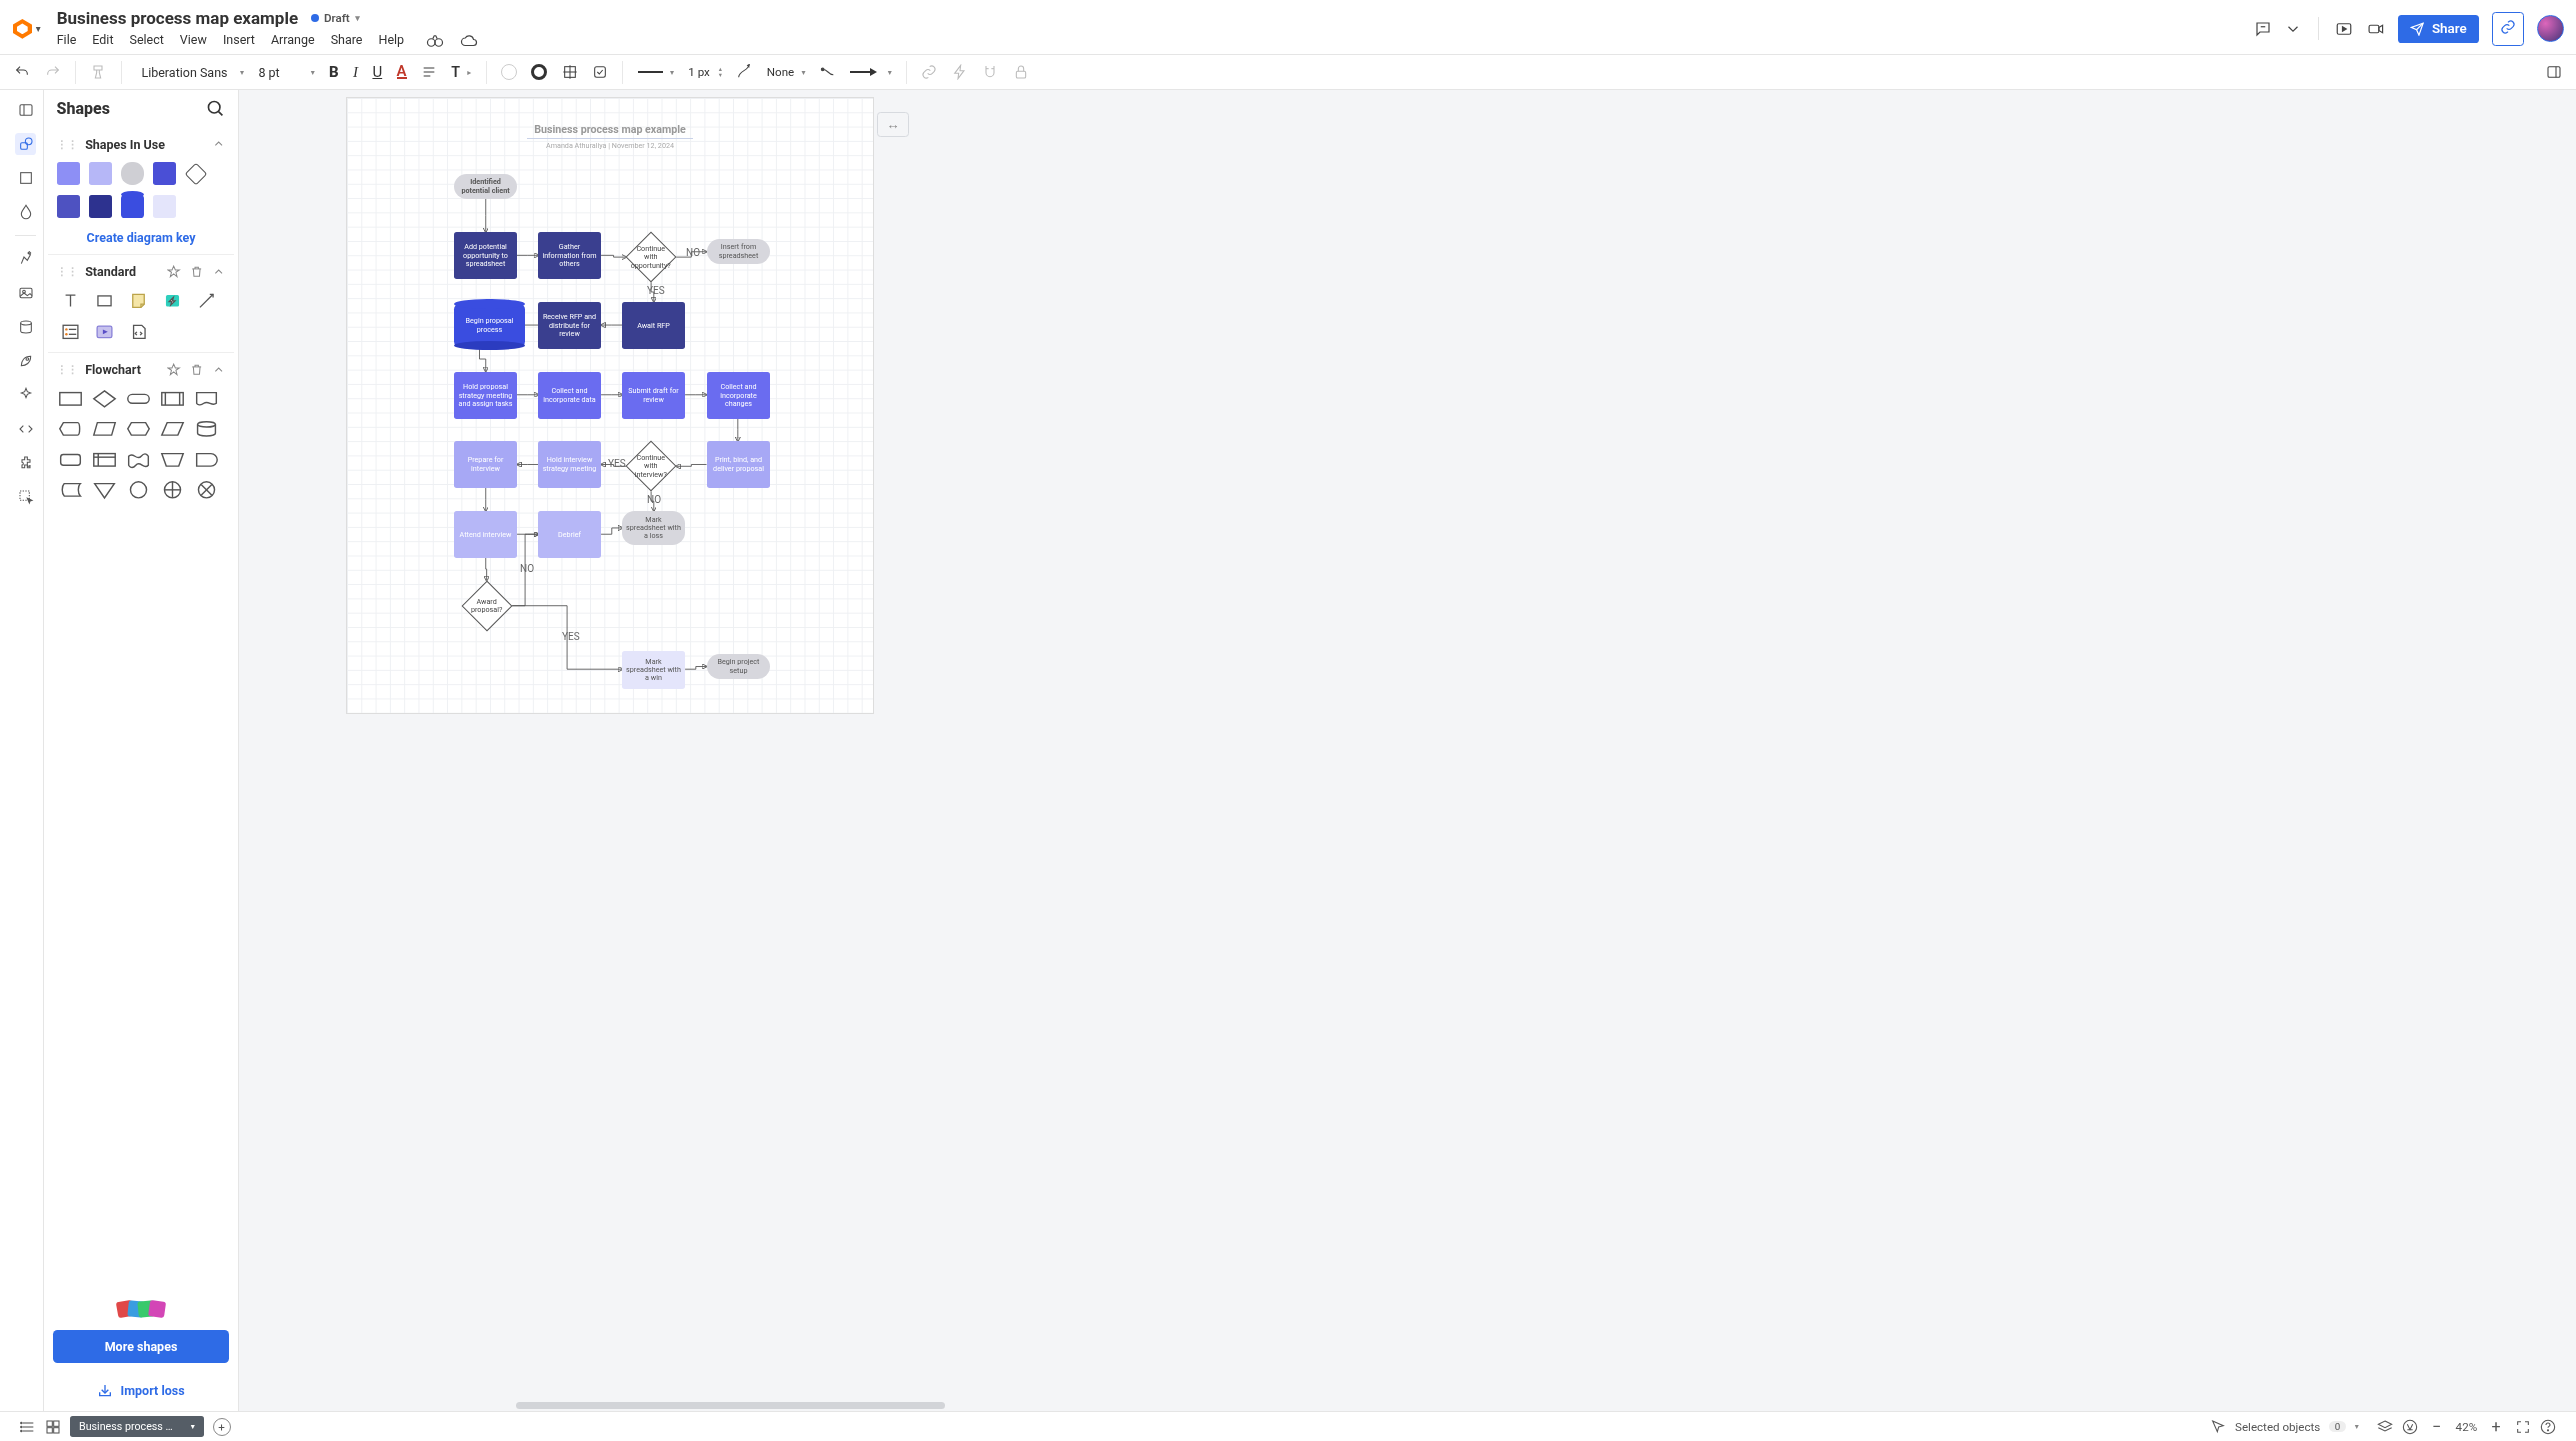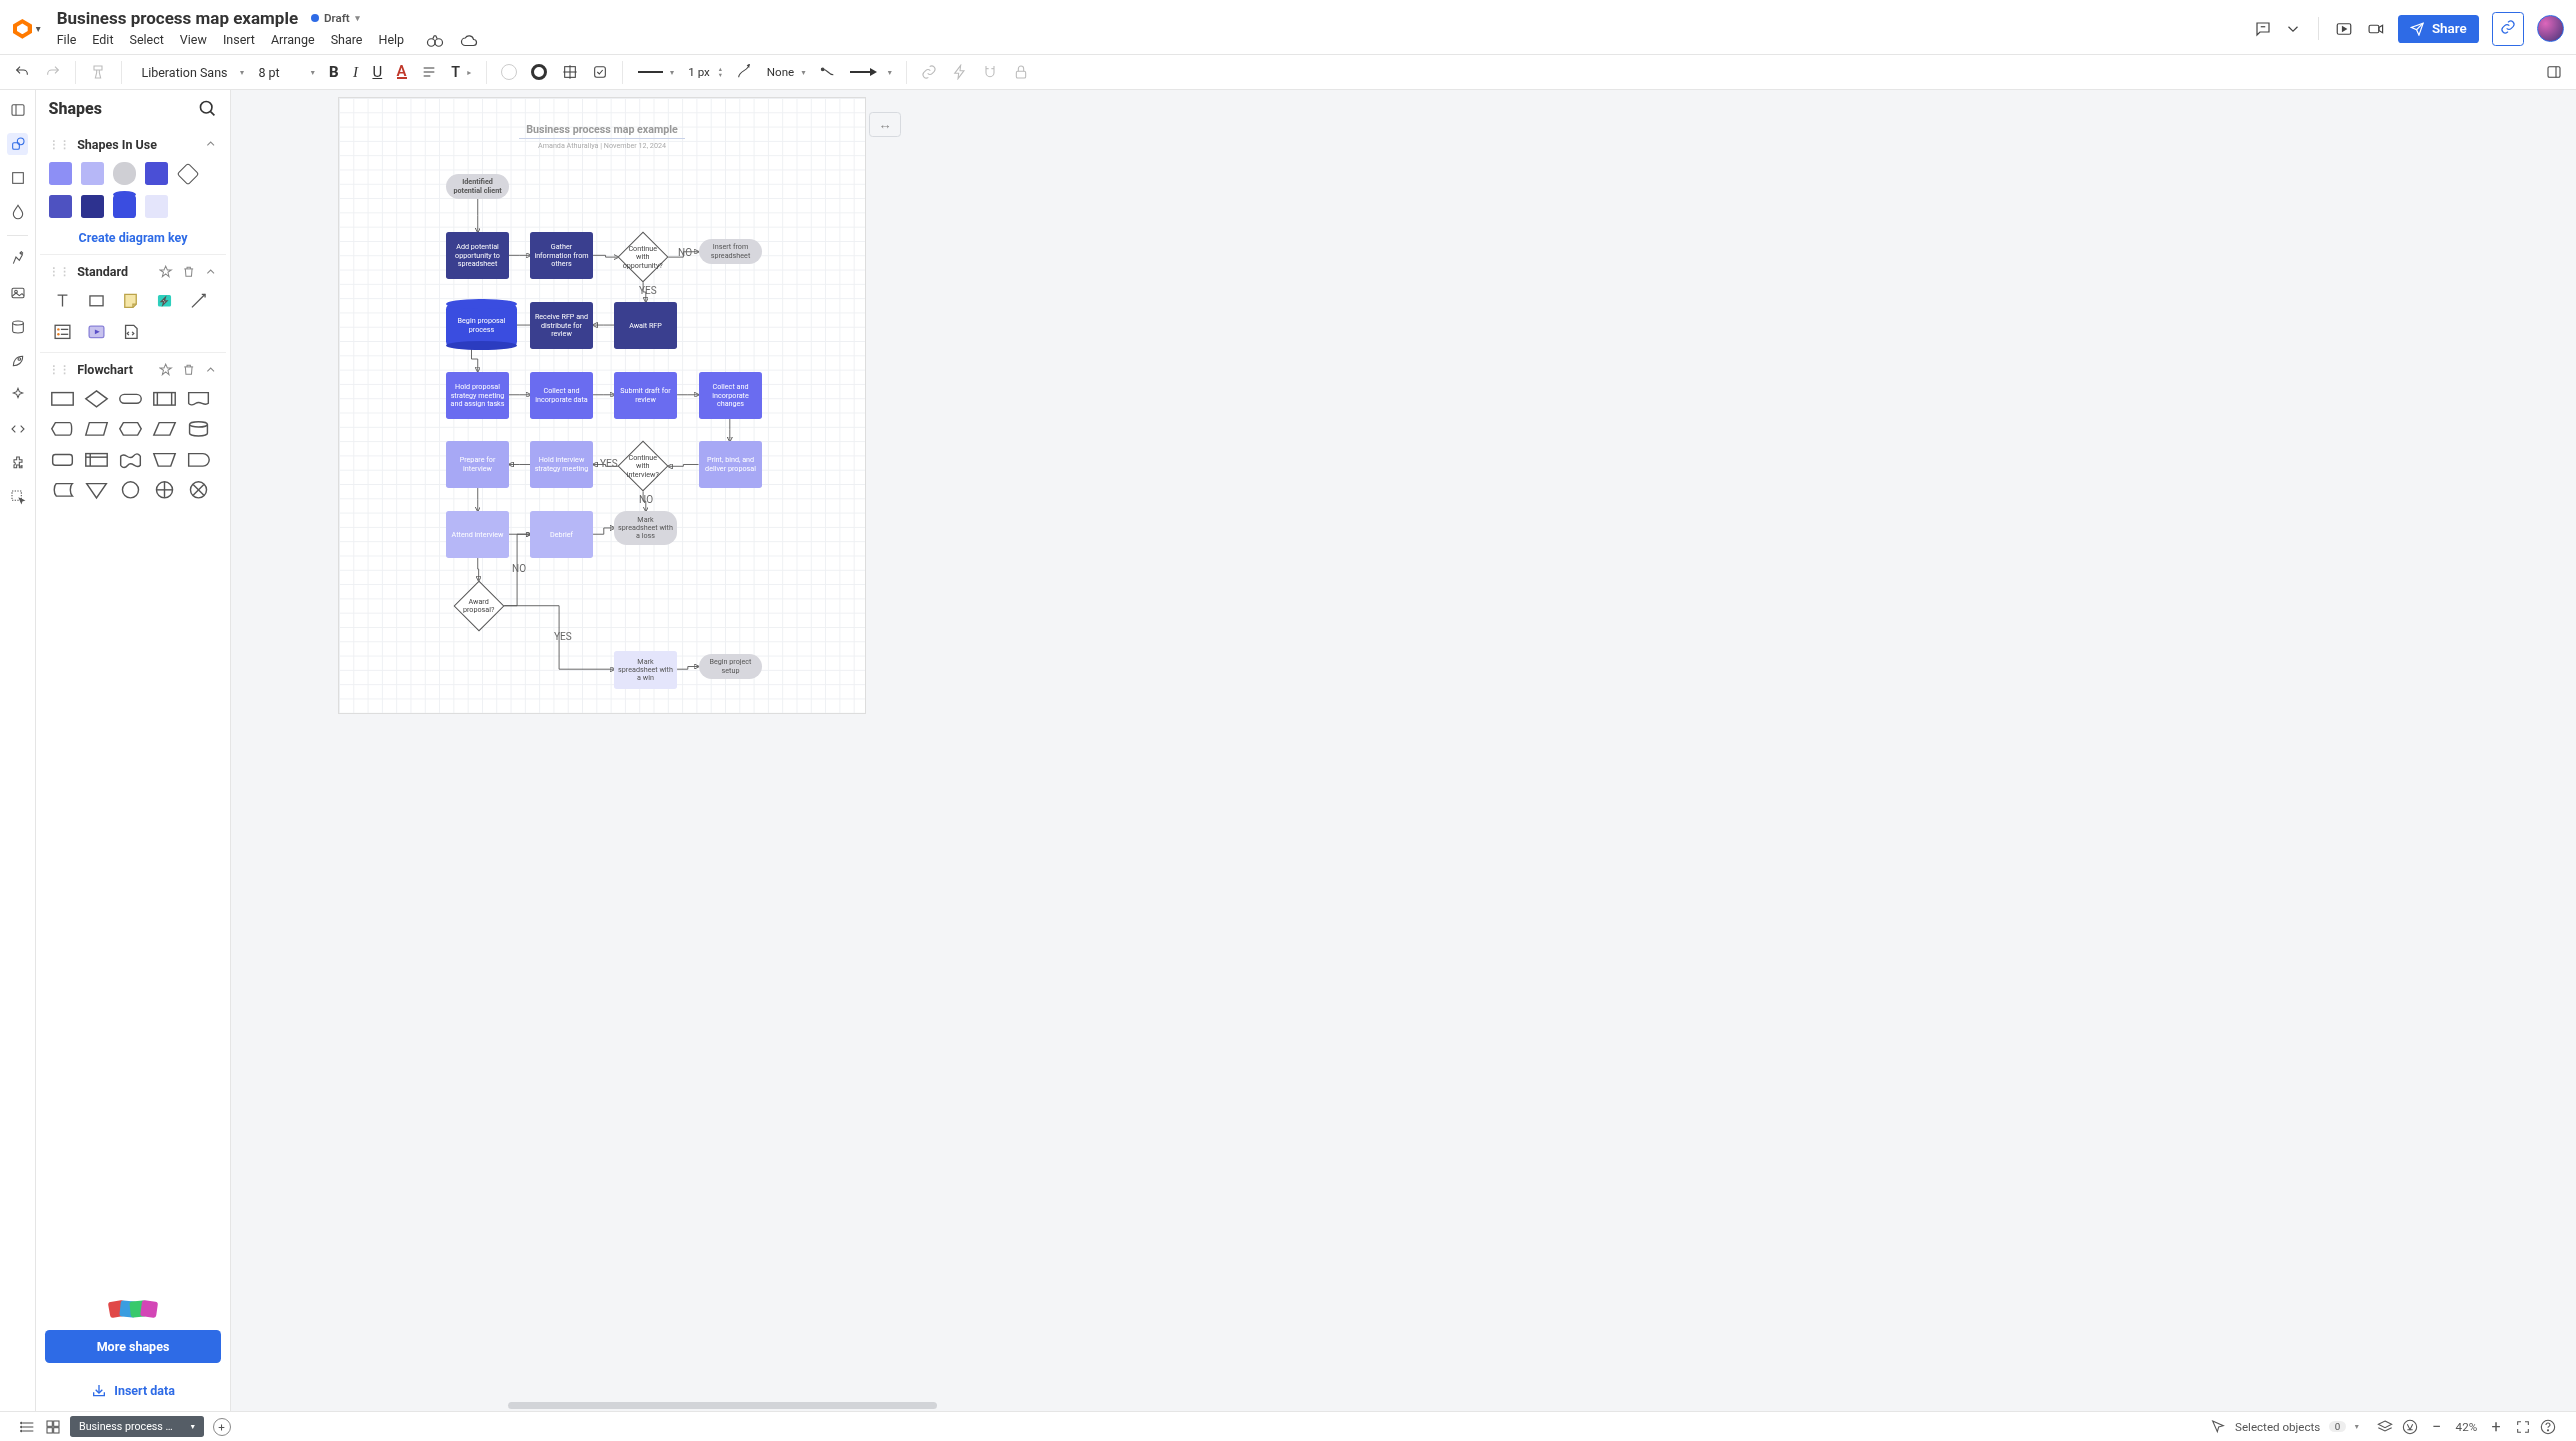--- a/index.html
+++ b/index.html
@@ -38,21 +38,21 @@
   .ital{font-style:italic;font-family:serif;font-size:15px;}
   .under{text-decoration:underline;font-size:15px;}
   .fontA{font-size:15px;font-weight:600;color:#c0392b;border-bottom:2.7px solid #c0392b;line-height:12.5px;}
   .fill-circ{width:16px;height:16px;border-radius:50%;border:0.9px solid #ccc;background:#fff;}
   .stroke-circ{width:16px;height:16px;border-radius:50%;border:3.6px solid #333;background:#fff;}
   .line-prev{width:25px;height:1.8px;background:#333;}
   .arrow-prev{width:25px;height:1.8px;background:#333;position:relative;}
   .arrow-prev::after{content:"";position:absolute;right:-1.8px;top:-3.6px;border-left:7.2px solid #333;border-top:4.5px solid transparent;border-bottom:4.5px solid transparent;}
   .toolbar .right{margin-left:auto;}
   
-  .main{flex:1;display:flex;min-height:0;}
+  .main{flex:1;display:flex;min-height:0;margin-left:8px;}
   
   .rail{width:36px;border-right:0.9px solid #e5e5e5;display:flex;flex-direction:column;align-items:center;padding-top:9px;gap:12.5px;}
   .rail .r{width:21.5px;height:21.5px;display:flex;align-items:center;justify-content:center;border-radius:3.6px;cursor:pointer;}
   .rail .r svg{width:16px;height:16px;stroke:#555;fill:none;stroke-width:1.6;}
   .rail .r.active{background:#e8edff;}
   .rail .r.active svg{stroke:#2e6be6;}
   .rail-sep{width:21.5px;height:0.9px;background:#e5e5e5;}
   
   .panel{width:195px;border-right:0.9px solid #e5e5e5;display:flex;flex-direction:column;overflow:hidden;}
   .panel-head{display:flex;align-items:center;justify-content:space-between;padding:9px 12.5px;}
@@ -627,21 +627,21 @@
         <span style="width:16px;height:16px;background:#d346b6;border-radius:2.7px;margin-left:-5.4px;transform:rotate(8deg);"></span>
       </div>
     </div>
     <div class="more-btn">More shapes</div>
     <div class="import-row">
       <svg width="16" height="16" viewBox="0 0 24 24" fill="none" stroke="#2e6be6" stroke-width="2">
           <path d="M4 14v5h16v-5"></path>
           <path d="M12 3v12"></path>
           <path d="M7 10l5 5 5-5"></path>
         </svg>
-      <span>Insert data</span>
+      <span>Import loss</span>
     </div>
   </div>
 
   <div class="canvas-wrap">
     <div class="page" id="page">
       <div class="titlewrap"><span class="title">Business process map example</span></div>
       <div class="sub">Amanda Athuraliya  |  November 12, 2024</div>
       <svg class="conn" id="conn" viewBox="0 0 588 688" width="526" height="615">
           <defs>
             <marker id="arr" markerWidth="6" markerHeight="6" refX="5" refY="3" orient="auto">

